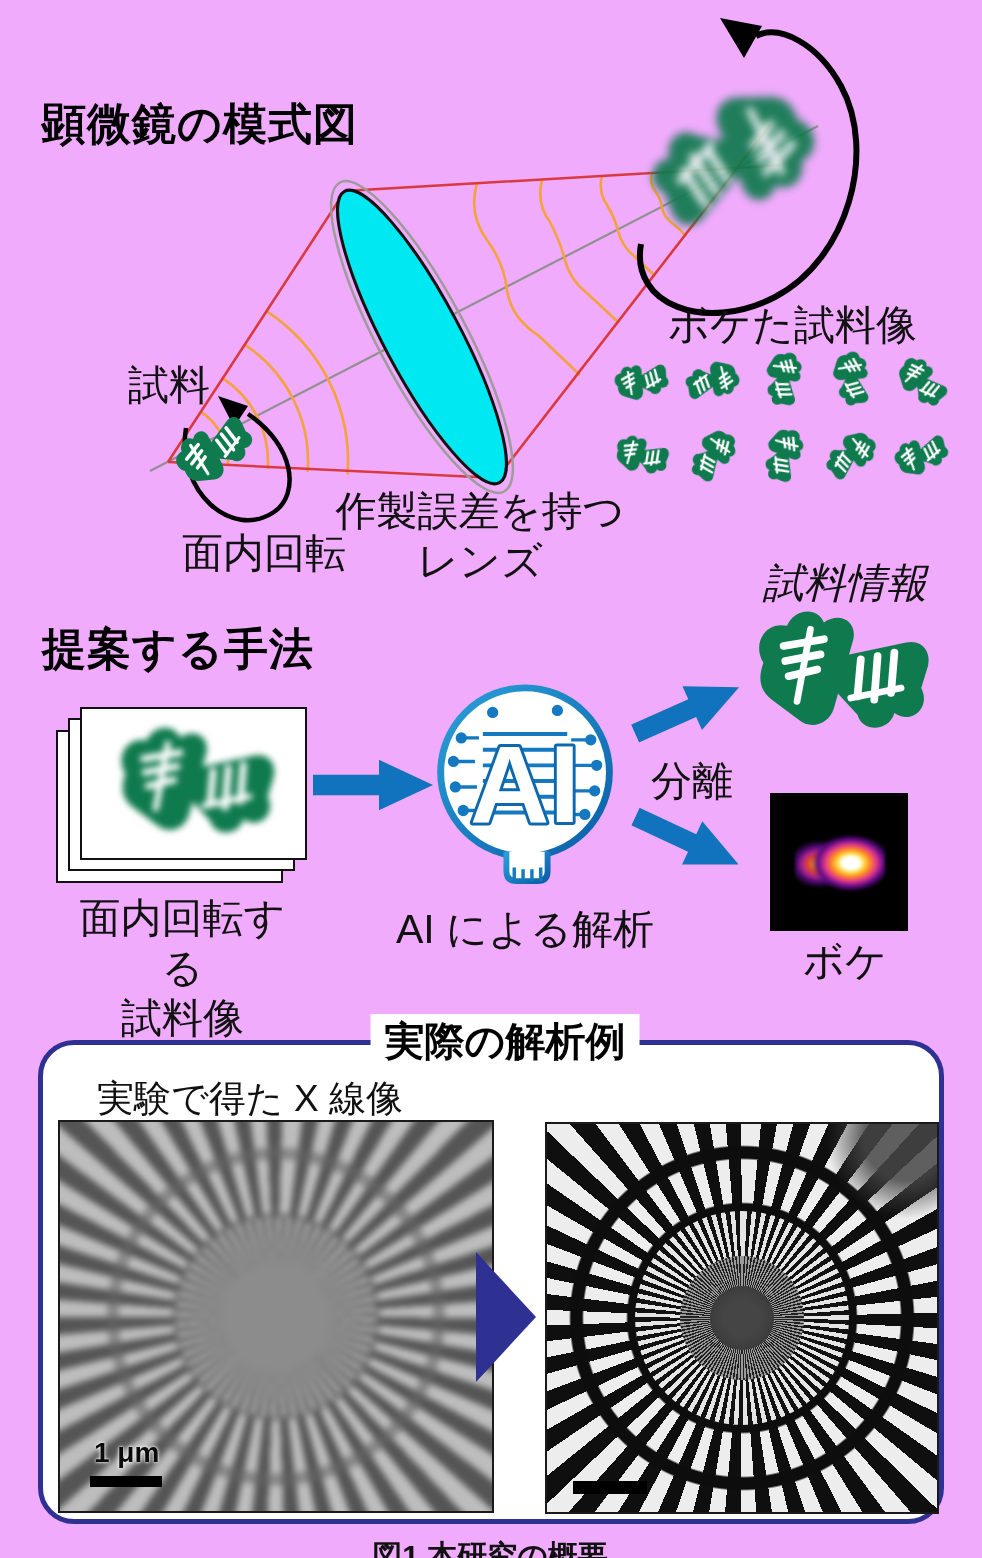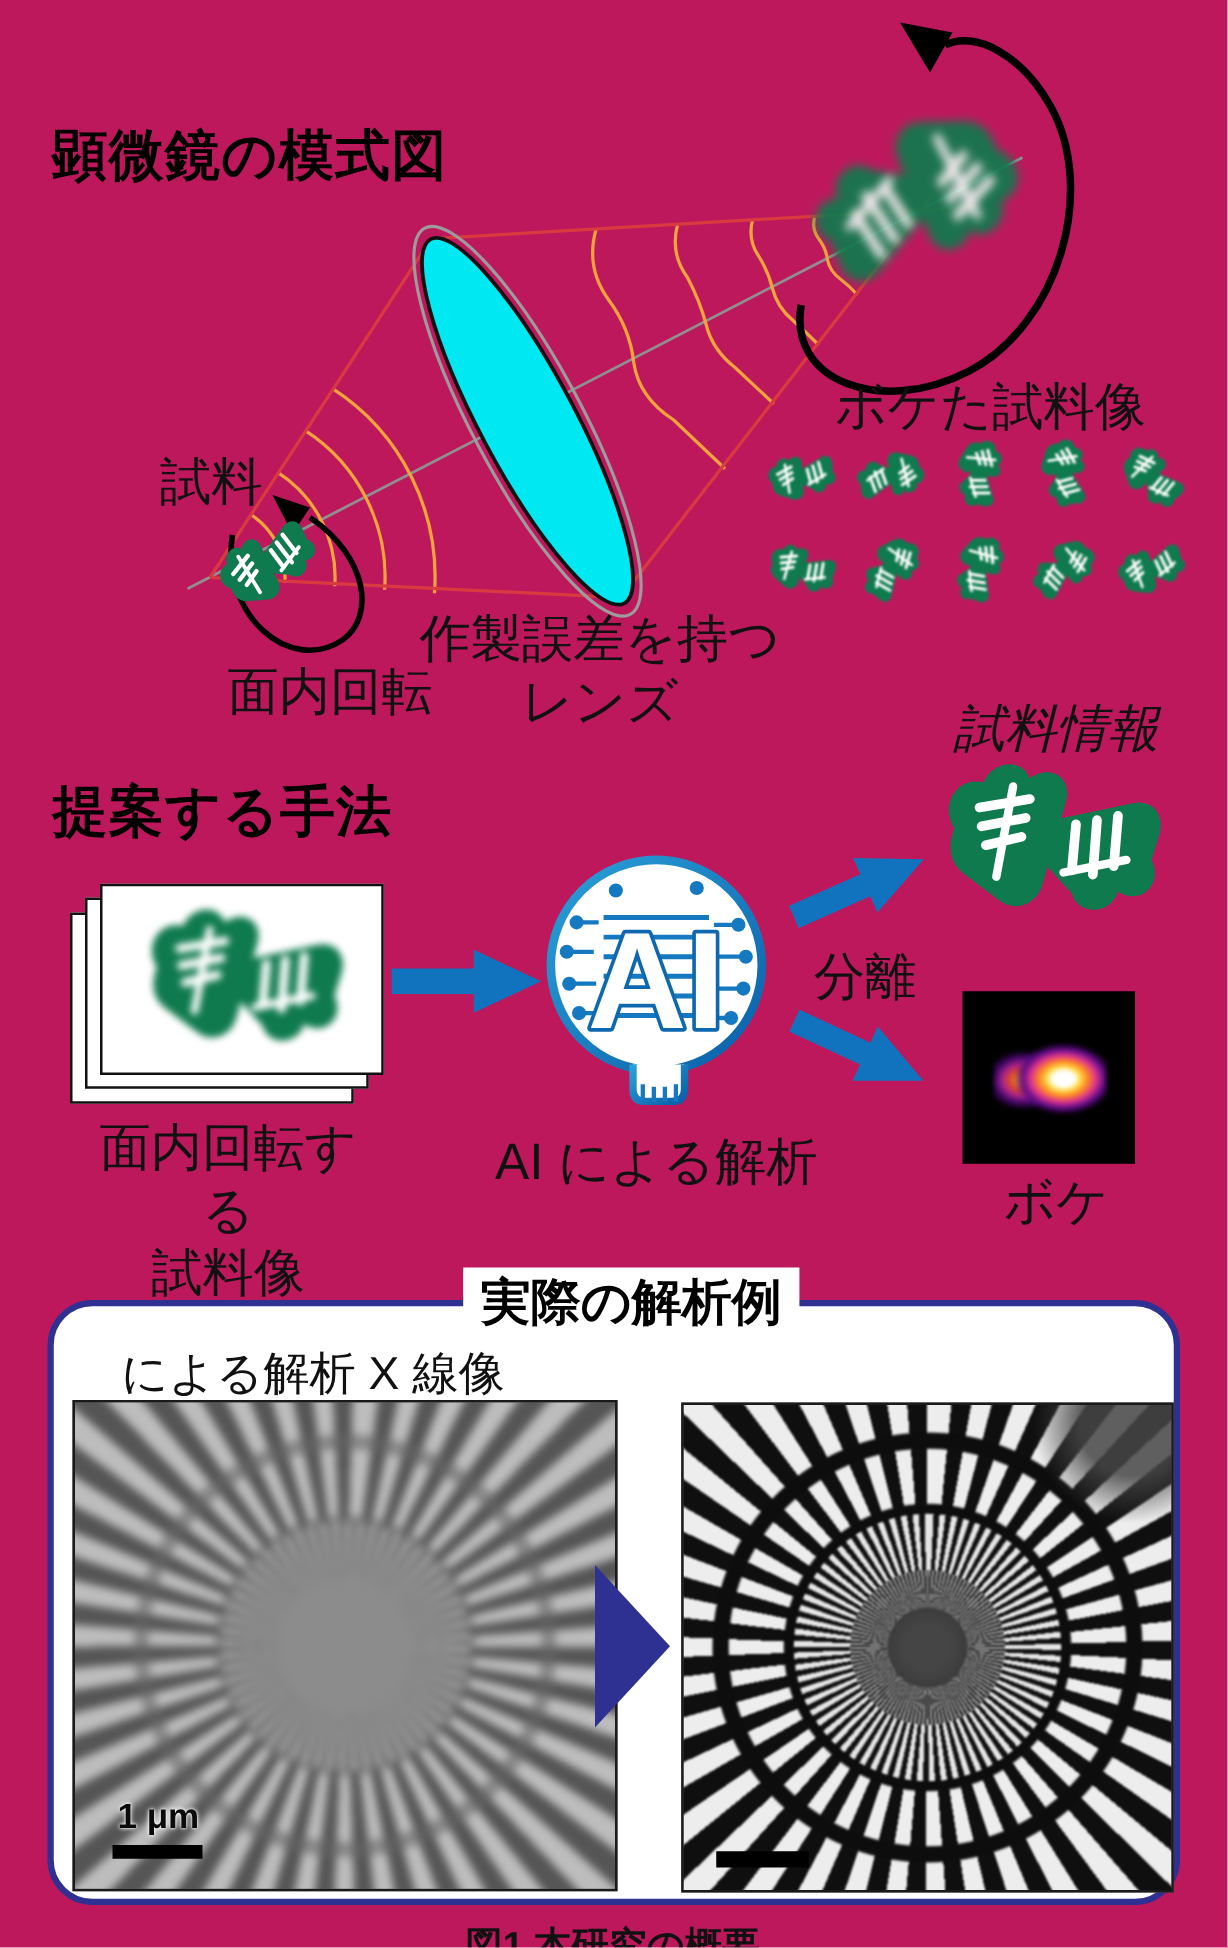--- a/index.html
+++ b/index.html
@@ -1,16 +1,16 @@
 <!DOCTYPE html>
 <html><head>
 <meta charset="utf-8">
 <style>
   html,body{margin:0;padding:0;background:#fff;}
-  .page{position:relative;width:982px;height:1558px;overflow:hidden;background:#be185d;
+  .page{position:relative;width:982px;height:1558px;overflow:hidden;background:#f0abfc;
         font-family:"Liberation Sans",sans-serif;color:#111;}
   .abs{position:absolute;}
   .sec-title{font-size:44px;font-weight:800;letter-spacing:1px;color:#000;}
   .lbl{font-size:41px;font-weight:400;color:#111;line-height:1.22;white-space:nowrap;}
   .lbl.center{text-align:center;white-space:normal;}
   
   .block-arrow{background:#1173bd;
     clip-path:polygon(0 33%,55% 33%,55% 8%,100% 50%,55% 92%,55% 67%,0 67%);}
   
   .frame{background:#fff;border:2.5px solid #111;box-sizing:border-box;}
@@ -217,21 +217,21 @@
     </svg>
 
   <div class="abs psf" style="left:770px;top:793px;width:138px;height:138px;">
     <div class="psf-blob"></div>
   </div>
   <div class="abs lbl" style="left:803px;top:936px;">ボケ</div>
 
   <div class="abs result-box" style="left:38px;top:1040px;width:906px;height:484px;"></div>
   <div class="abs box-title" style="left:505px;top:1014px;transform:translateX(-50%);">実際の解析例</div>
 
-  <div class="abs img-label" style="left:97px;top:1074px;">による解析 X 線像</div>
+  <div class="abs img-label" style="left:97px;top:1074px;">実験で得た X 線像</div>
 
   <div class="abs star star-left" style="left:58px;top:1120px;width:436px;height:393px;">
     <div class="fx">
       <div class="fine"></div>
       <div class="core"></div>
     </div>
     <div class="scalebar-text">1 μm</div>
     <div class="scalebar" style="left:30px;bottom:24px;width:72px;height:11px;"></div>
   </div>
 

